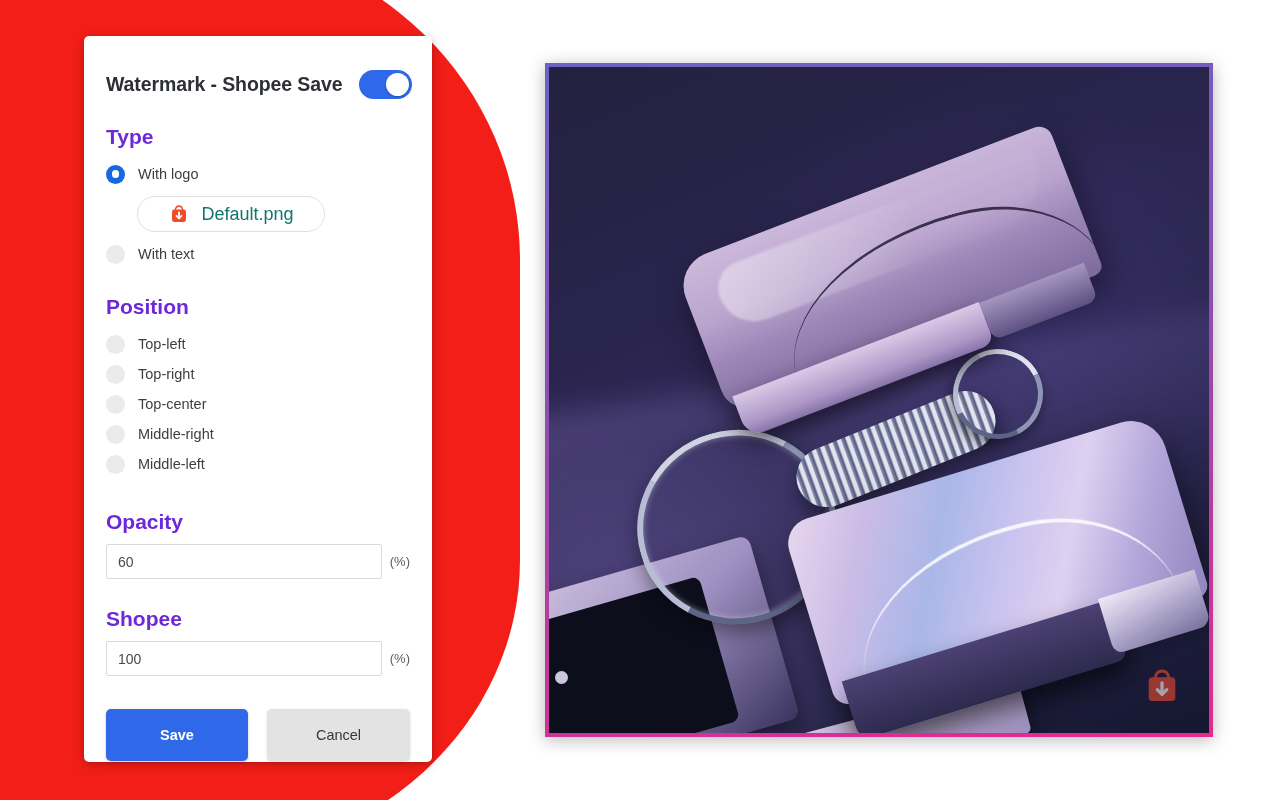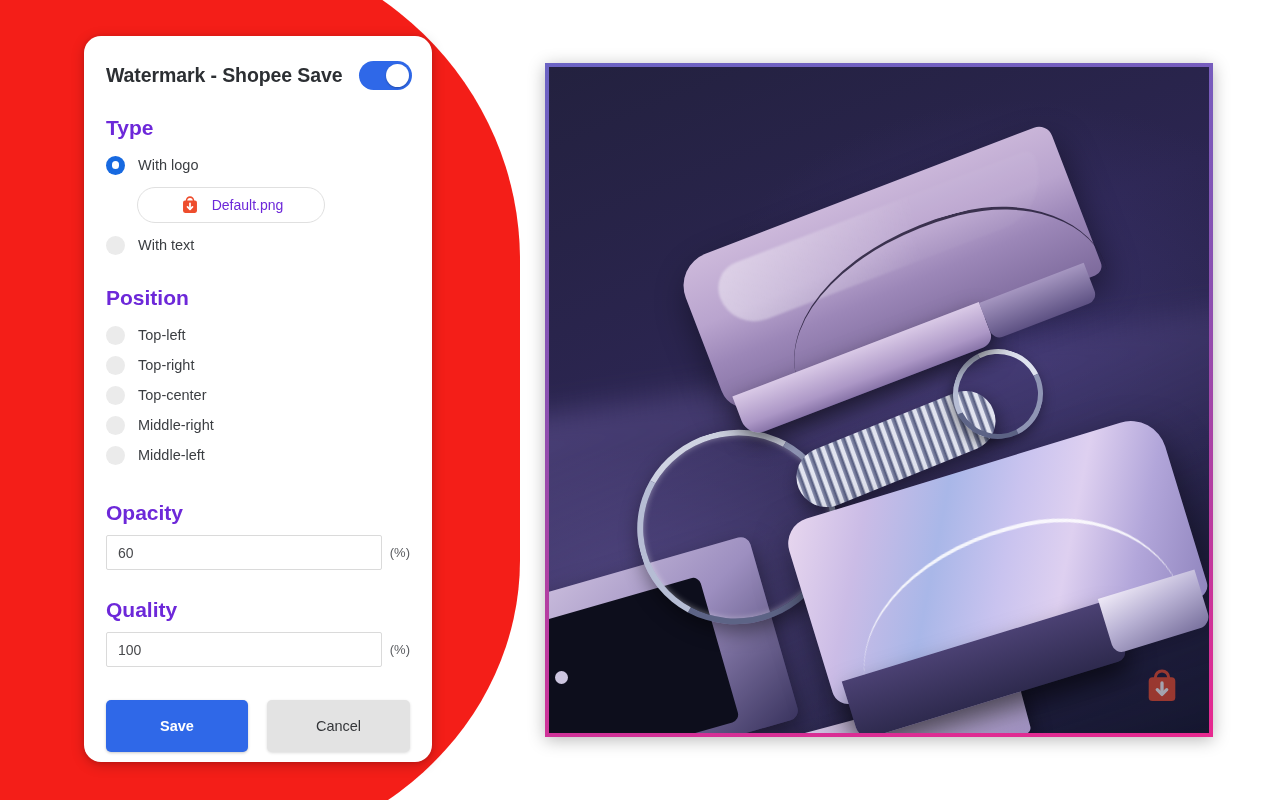--- a/index.html
+++ b/index.html
@@ -34,25 +34,25 @@
   }
 
   
   .settings-card {
     position: absolute;
     left: 84px;
     top: 36px;
     width: 348px;
     height: 726px;
     background: #ffffff;
-    border-radius: 17px;
+    border-radius: 5px;
     box-shadow: 0 3px 14px rgba(0,0,0,0.20), 0 1px 4px rgba(0,0,0,0.12);
     z-index: 3;
     box-sizing: border-box;
-    padding: 3px 22px;
+    padding: 12px 22px;
   }
 
   .card-header {
     display: flex;
     align-items: center;
     gap: 16px;
     padding-top: 22px;
   }
 
   .card-title {
@@ -146,22 +146,22 @@
     gap: 11px;
     width: 188px;
     height: 36px;
     border: 1px solid #e0e0e0;
     border-radius: 19px;
     background: #ffffff;
     box-sizing: border-box;
     cursor: pointer;
   }
   .file-chip-name {
-    font-size: 14px;
-    color: #6d28d9;
+    font-size: 18px;
+    color: #0f766e;
   }
 
   
   .bag-icon { display: block; }
 
   
   .position-grid {
     display: grid;
     grid-template-columns: 155px 1fr;
     column-gap: 0;
@@ -519,21 +519,21 @@
       </div>
 
     </div>
 
     <div class="section-title opacity-title">Opacity</div>
     <div class="input-row">
       <input class="text-input" type="text" value="60" style="">
       <span class="unit-label">(%)</span>
     </div>
 
-    <div class="section-title quality-title">Quality</div>
+    <div class="section-title quality-title">Shopee</div>
     <div class="input-row">
       <input class="text-input" type="text" value="100" style="">
       <span class="unit-label">(%)</span>
     </div>
 
     <div class="button-row">
       <button class="btn btn-save">Save</button>
       <button class="btn btn-cancel">Cancel</button>
     </div>
 

